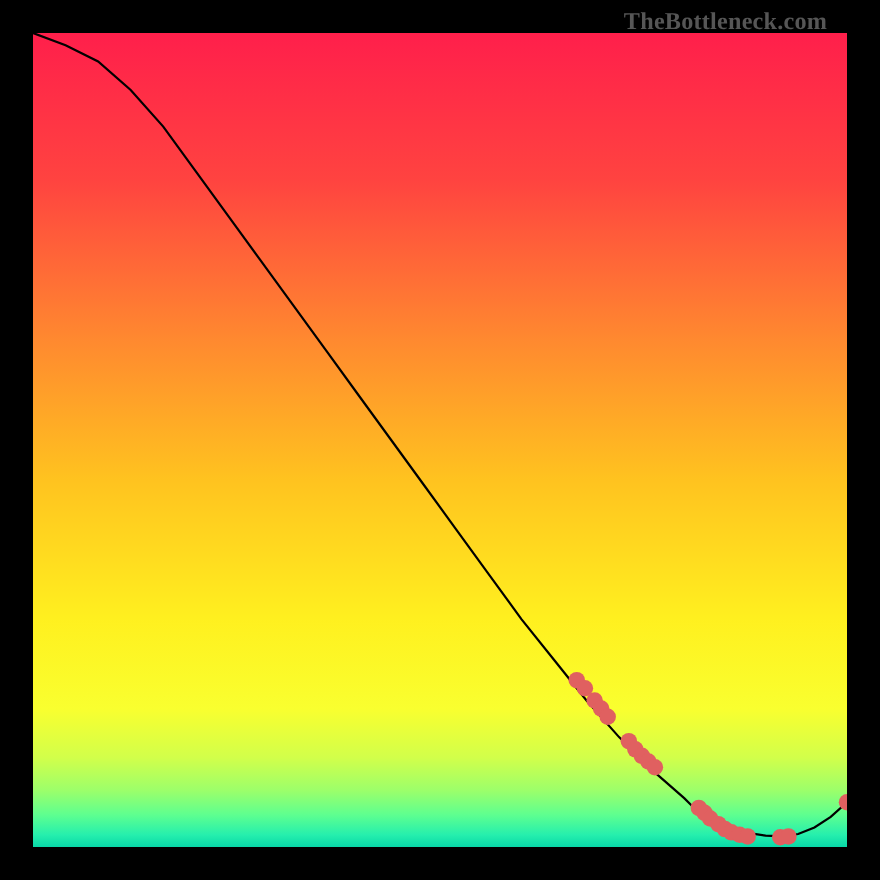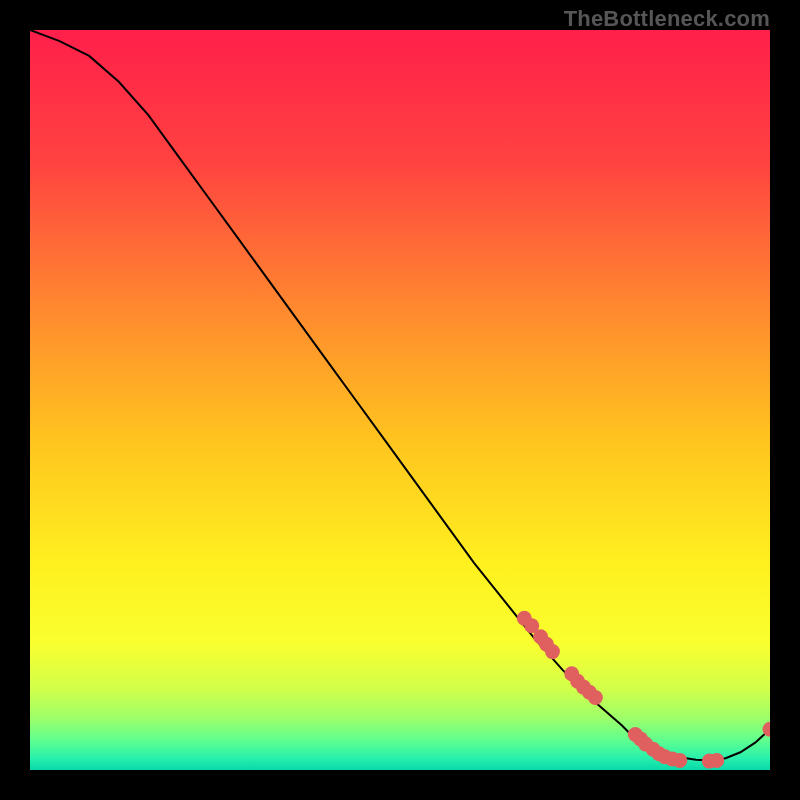--- a/index.html
+++ b/index.html
@@ -14,22 +14,22 @@
     position: absolute;
     left: 30px;
     top: 30px;
     width: 740px;
     height: 740px;
     background: #000;
   }
   .watermark {
     position: absolute;
     top: 6px;
-    right: 30px;
-    font-family: Liberation Sans, sans-serif;
+    right: 48px;
+    font-family: Liberation Serif, serif;
     font-size: 22px;
     font-weight: 600;
     color: #565656;
     letter-spacing: 0.2px;
   }
   svg {
     display: block;
   }
 </style>
 </head>

